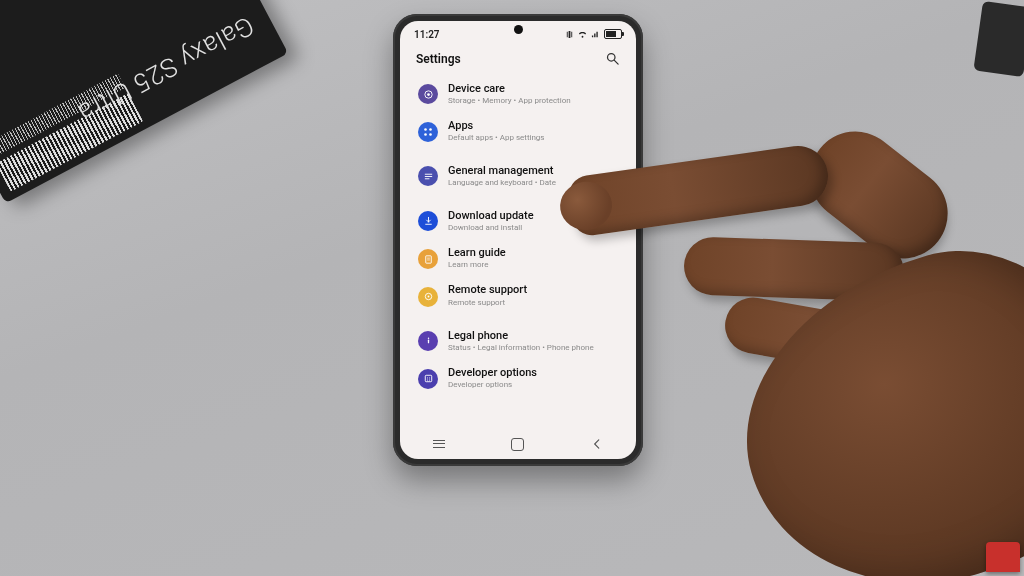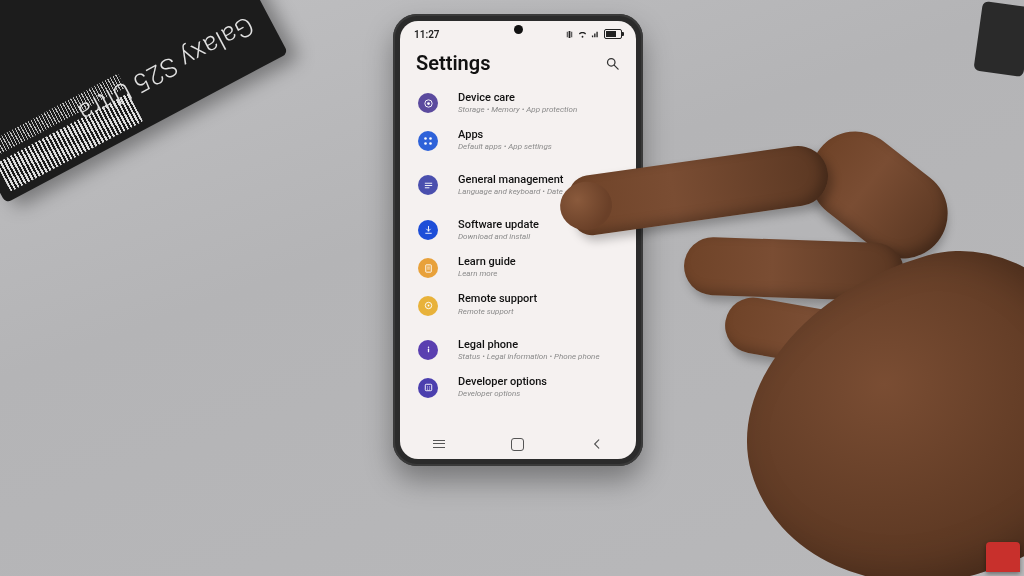--- a/index.html
+++ b/index.html
@@ -19,31 +19,31 @@
   .camera{position:absolute;left:50%;top:11px;width:9px;height:9px;margin-left:-4px;background:#111;border-radius:50%;z-index:10;}
   
   .status{position:relative;height:26px;display:flex;align-items:center;justify-content:space-between;padding:0 14px;font-size:10px;color:#222;font-weight:600;}
   .status-right{display:flex;gap:4px;align-items:center;}
   .sicon{width:9px;height:9px;display:inline-block;}
   .battery{width:16px;height:8px;border:1px solid #222;border-radius:2px;position:relative;}
   .battery:after{content:"";position:absolute;right:-3px;top:2px;width:2px;height:4px;background:#222;border-radius:0 1px 1px 0;}
   .battery-fill{position:absolute;left:1px;top:1px;bottom:1px;width:60%;background:#222;}
   
   .header{display:flex;align-items:center;justify-content:space-between;padding:4px 16px 10px;}
-  .header h1{margin:0;font-size:20px;font-weight:600;color:#111;}
+  .header h1{margin:0;font-size:12px;font-weight:600;color:#111;}
   .search-ico{width:15px;height:15px;}
   
   .list{padding:0 8px;}
   .sep{height:9px;}
-  .item{display:flex;align-items:center;gap:20px;padding:7px 10px;border-radius:14px;position:relative;}
+  .item{display:flex;align-items:center;gap:10px;padding:7px 10px;border-radius:14px;position:relative;}
   .item + .item{margin-top:1px;align-items:flex-end;}
   .ico{width:20px;height:20px;border-radius:50%;flex:0 0 20px;display:flex;align-items:center;justify-content:center;color:#fff;}
   .txt{display:flex;flex-direction:column;min-width:0;}
   .title{font-size:11px;font-weight:500;color:#111;line-height:1.1;}
-  .sub{font-size:8px;color:#8a8a8a;margin-top:1px;white-space:nowrap;overflow:hidden;text-overflow:ellipsis;font-style:italic;}
+  .sub{font-size:8px;color:#8a8a8a;margin-top:1px;white-space:nowrap;overflow:hidden;text-overflow:ellipsis;}
   
   .navbar{position:absolute;left:0;right:0;bottom:0;height:30px;display:flex;align-items:center;justify-content:space-around;}
   .navbtn{width:40px;height:20px;display:flex;align-items:center;justify-content:center;color:#555;}
   .nav-recent{width:12px;height:2px;border-top:1px solid #555;border-bottom:1px solid #555;padding:2px 0;}
   .nav-recent:before{content:"";display:block;width:12px;height:1px;background:#555;}
   .nav-home{width:11px;height:11px;border:1.2px solid #555;border-radius:3px;}
   
   .c-purple{background:#5b4a9e;}
   .c-blue{background:#2e62d9;}
   .c-indigo{background:#4a4fae;}
@@ -154,21 +154,21 @@
         <div class="sep"></div>
 
         <div class="item">
           <span class="ico c-dblue">
             <svg width="11" height="11" viewBox="0 0 24 24">
                 <path d="M12 3v10m0 0l-4-4m4 4l4-4" stroke="#fff" stroke-width="2" fill="none" stroke-linecap="round"></path>
                 <rect x="5" y="17" width="14" height="2" fill="#fff"></rect>
               </svg>
           </span>
           <span class="txt">
-            <span class="title">Software update</span>
+            <span class="title">Download update</span>
             <span class="sub">Download and install</span>
           </span>
         </div>
         <div class="item">
           <span class="ico c-orange">
             <svg width="11" height="11" viewBox="0 0 24 24">
                 <rect x="6" y="4" width="12" height="16" rx="1" fill="none" stroke="#fff" stroke-width="2"></rect>
                 <line x1="9" y1="9" x2="15" y2="9" stroke="#fff" stroke-width="1.6"></line>
                 <line x1="9" y1="13" x2="15" y2="13" stroke="#fff" stroke-width="1.6"></line>
               </svg>

